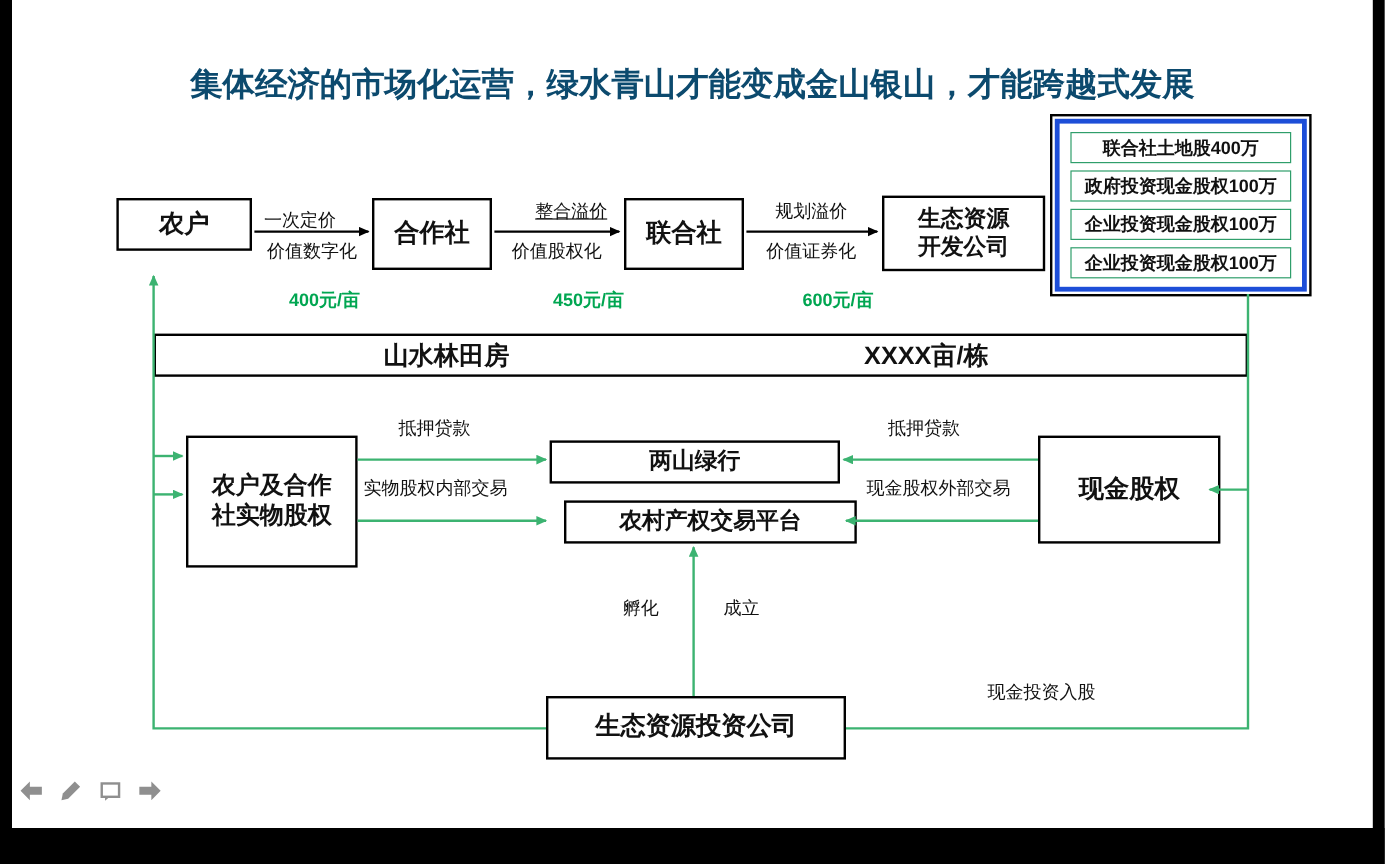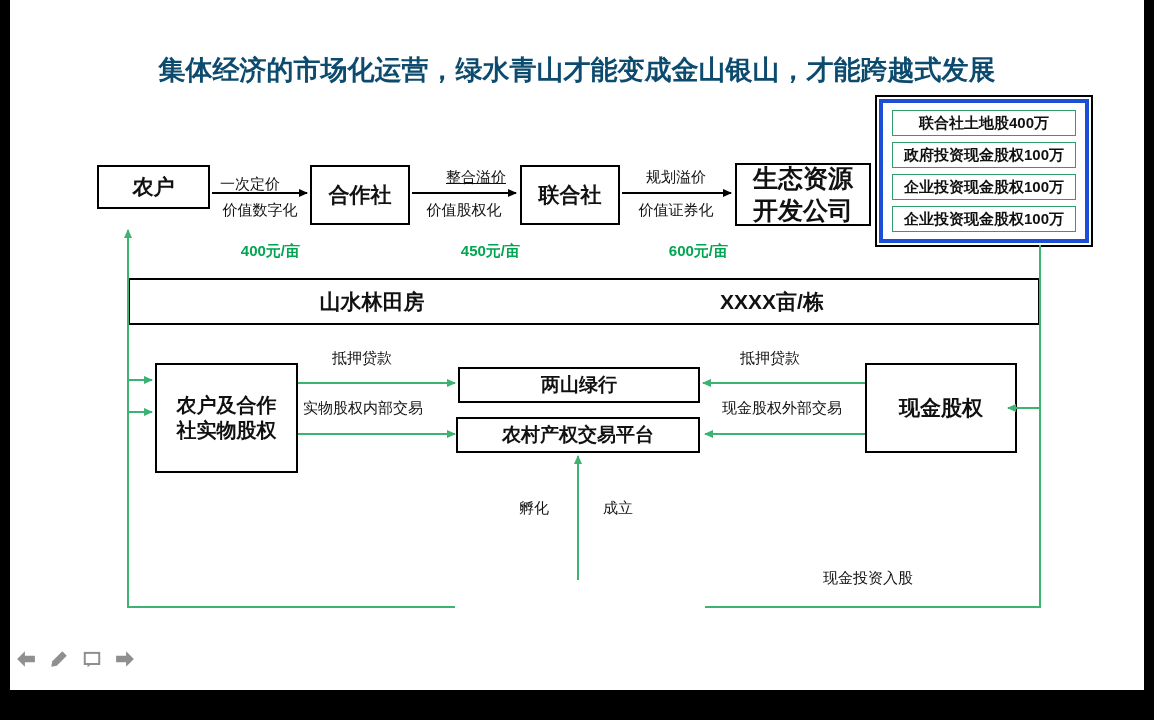--- a/index.html
+++ b/index.html
@@ -20,24 +20,24 @@
   .box {
     position:absolute; box-sizing:border-box; border:2px solid #000; background:#fff;
     display:flex; align-items:center; justify-content:center; text-align:center;
     color:#111; font-weight:bold; z-index:3; line-height:1.25;
   }
   .preline { white-space:pre-line; }
 
   #n-farmer   { left:97px;  top:165px; width:113px; height:44px; font-size:21px; }
   #n-coop     { left:310px; top:165px; width:100px; height:60px; font-size:21px; }
   #n-union    { left:520px; top:165px; width:100px; height:60px; font-size:21px; }
-  #n-ecodev   { left:735px; top:163px; width:136px; height:63px; font-size:25px; }
+  #n-ecodev   { left:735px; top:163px; width:136px; height:63px; font-size:19px; }
   #n-physical { left:155px; top:363px; width:143px; height:110px; font-size:20px; }
   #n-bank     { left:458px; top:367px; width:242px; height:36px; font-size:19px; }
-  #n-platform { left:456px; top:417px; width:244px; height:36px; font-size:19px; }
+  #n-platform { left:470px; top:417px; width:244px; height:36px; font-size:19px; }
   #n-cash     { left:865px; top:363px; width:152px; height:90px; font-size:21px; }
   #n-invest   { left:455px; top:580px; width:250px; height:53px; font-size:21px; }
 
   .lbl {
     position:absolute; z-index:3; font-size:15px; color:#111; text-align:center;
     line-height:1.1;
   }
   .price { font-weight:bold; color:#00A651;text-align:right; }
 
   #l-s1t { left:210px; top:155px; width:80px;margin-top:21px; }
@@ -51,21 +51,21 @@
   #l-p3  { left:628px; top:243px; width:100px; }
   #l-mort-l { left:312px; top:350px; width:100px; }
   #l-int    { left:298px; top:400px; width:130px; }
   #l-mort-r { left:720px; top:350px; width:100px; }
   #l-ext    { left:717px; top:400px; width:130px; }
   #l-incu   { left:506px; top:500px; width:56px; }
   #l-est    { left:590px; top:500px; width:56px; }
   #l-cash-inv { left:803px; top:570px; width:130px; }
 
   #band {
-    position:absolute; left:128px; top:278px; width:912px; height:47px; z-index:2;
+    position:absolute; left:128px; top:278px; width:912px; height:36px; z-index:2;
     box-sizing:border-box; border:2px solid #000; background:#fff;
   }
   #band span {
     position:absolute; top:50%; transform:translateY(-50%);
     font-size:21px; font-weight:bold; color:#111; text-align:center;
   }
   .band-left  { left:142px; width:200px; }
   .band-right { left:542px; width:200px; }
 
   #stack {
@@ -134,20 +134,21 @@
 社实物股权</div>
   <div class="box" id="n-bank">两山绿行</div>
   <div class="box" id="n-platform">农村产权交易平台</div>
   <div class="box" id="n-cash">现金股权</div>
 
   <div class="lbl" id="l-mort-l">抵押贷款</div>
   <div class="lbl" id="l-int">实物股权内部交易</div>
   <div class="lbl" id="l-mort-r">抵押贷款</div>
   <div class="lbl" id="l-ext">现金股权外部交易</div>
 
+  <div class="box" id="n-invest">生态资源投资公司</div>
   <div class="lbl" id="l-incu">孵化</div>
   <div class="lbl" id="l-est">成立</div>
   <div class="lbl" id="l-cash-inv">现金投资入股</div>
 
   <svg id="lines" width="1154" height="720" viewBox="0 0 1154 720">
     <defs>
       <marker id="ag" markerWidth="10" markerHeight="10" refX="8" refY="4" orient="auto" markerUnits="userSpaceOnUse">
         <path d="M0 0 L9 4 L0 8 Z" fill="#3CB371"></path>
       </marker>
       <marker id="ab" markerWidth="10" markerHeight="10" refX="8" refY="4" orient="auto" markerUnits="userSpaceOnUse">

